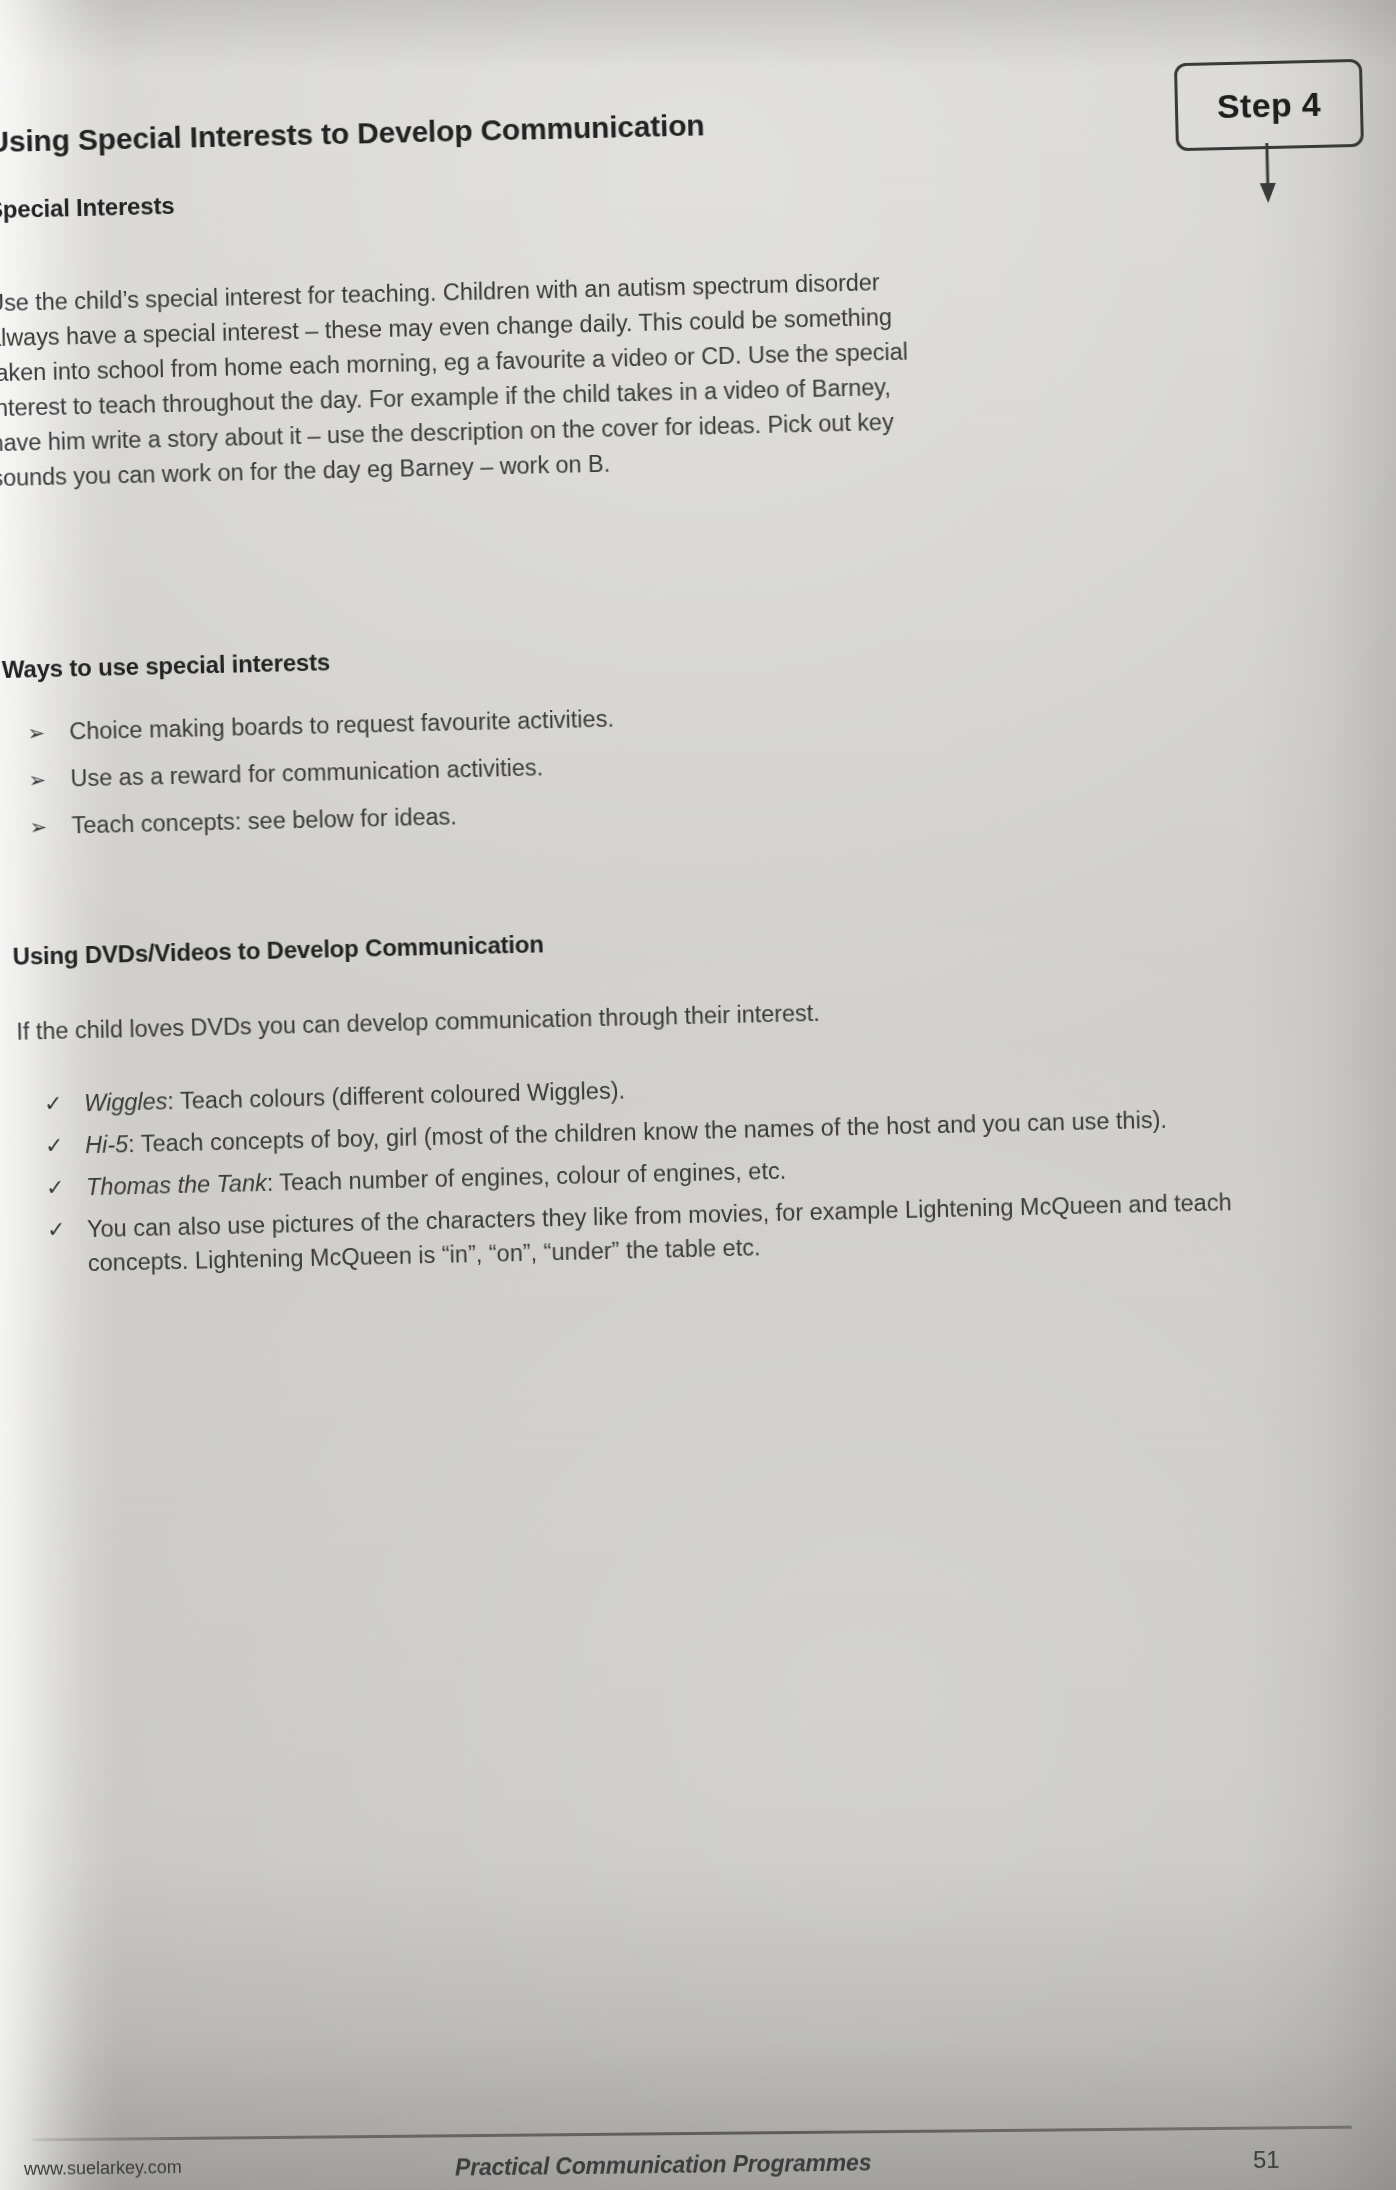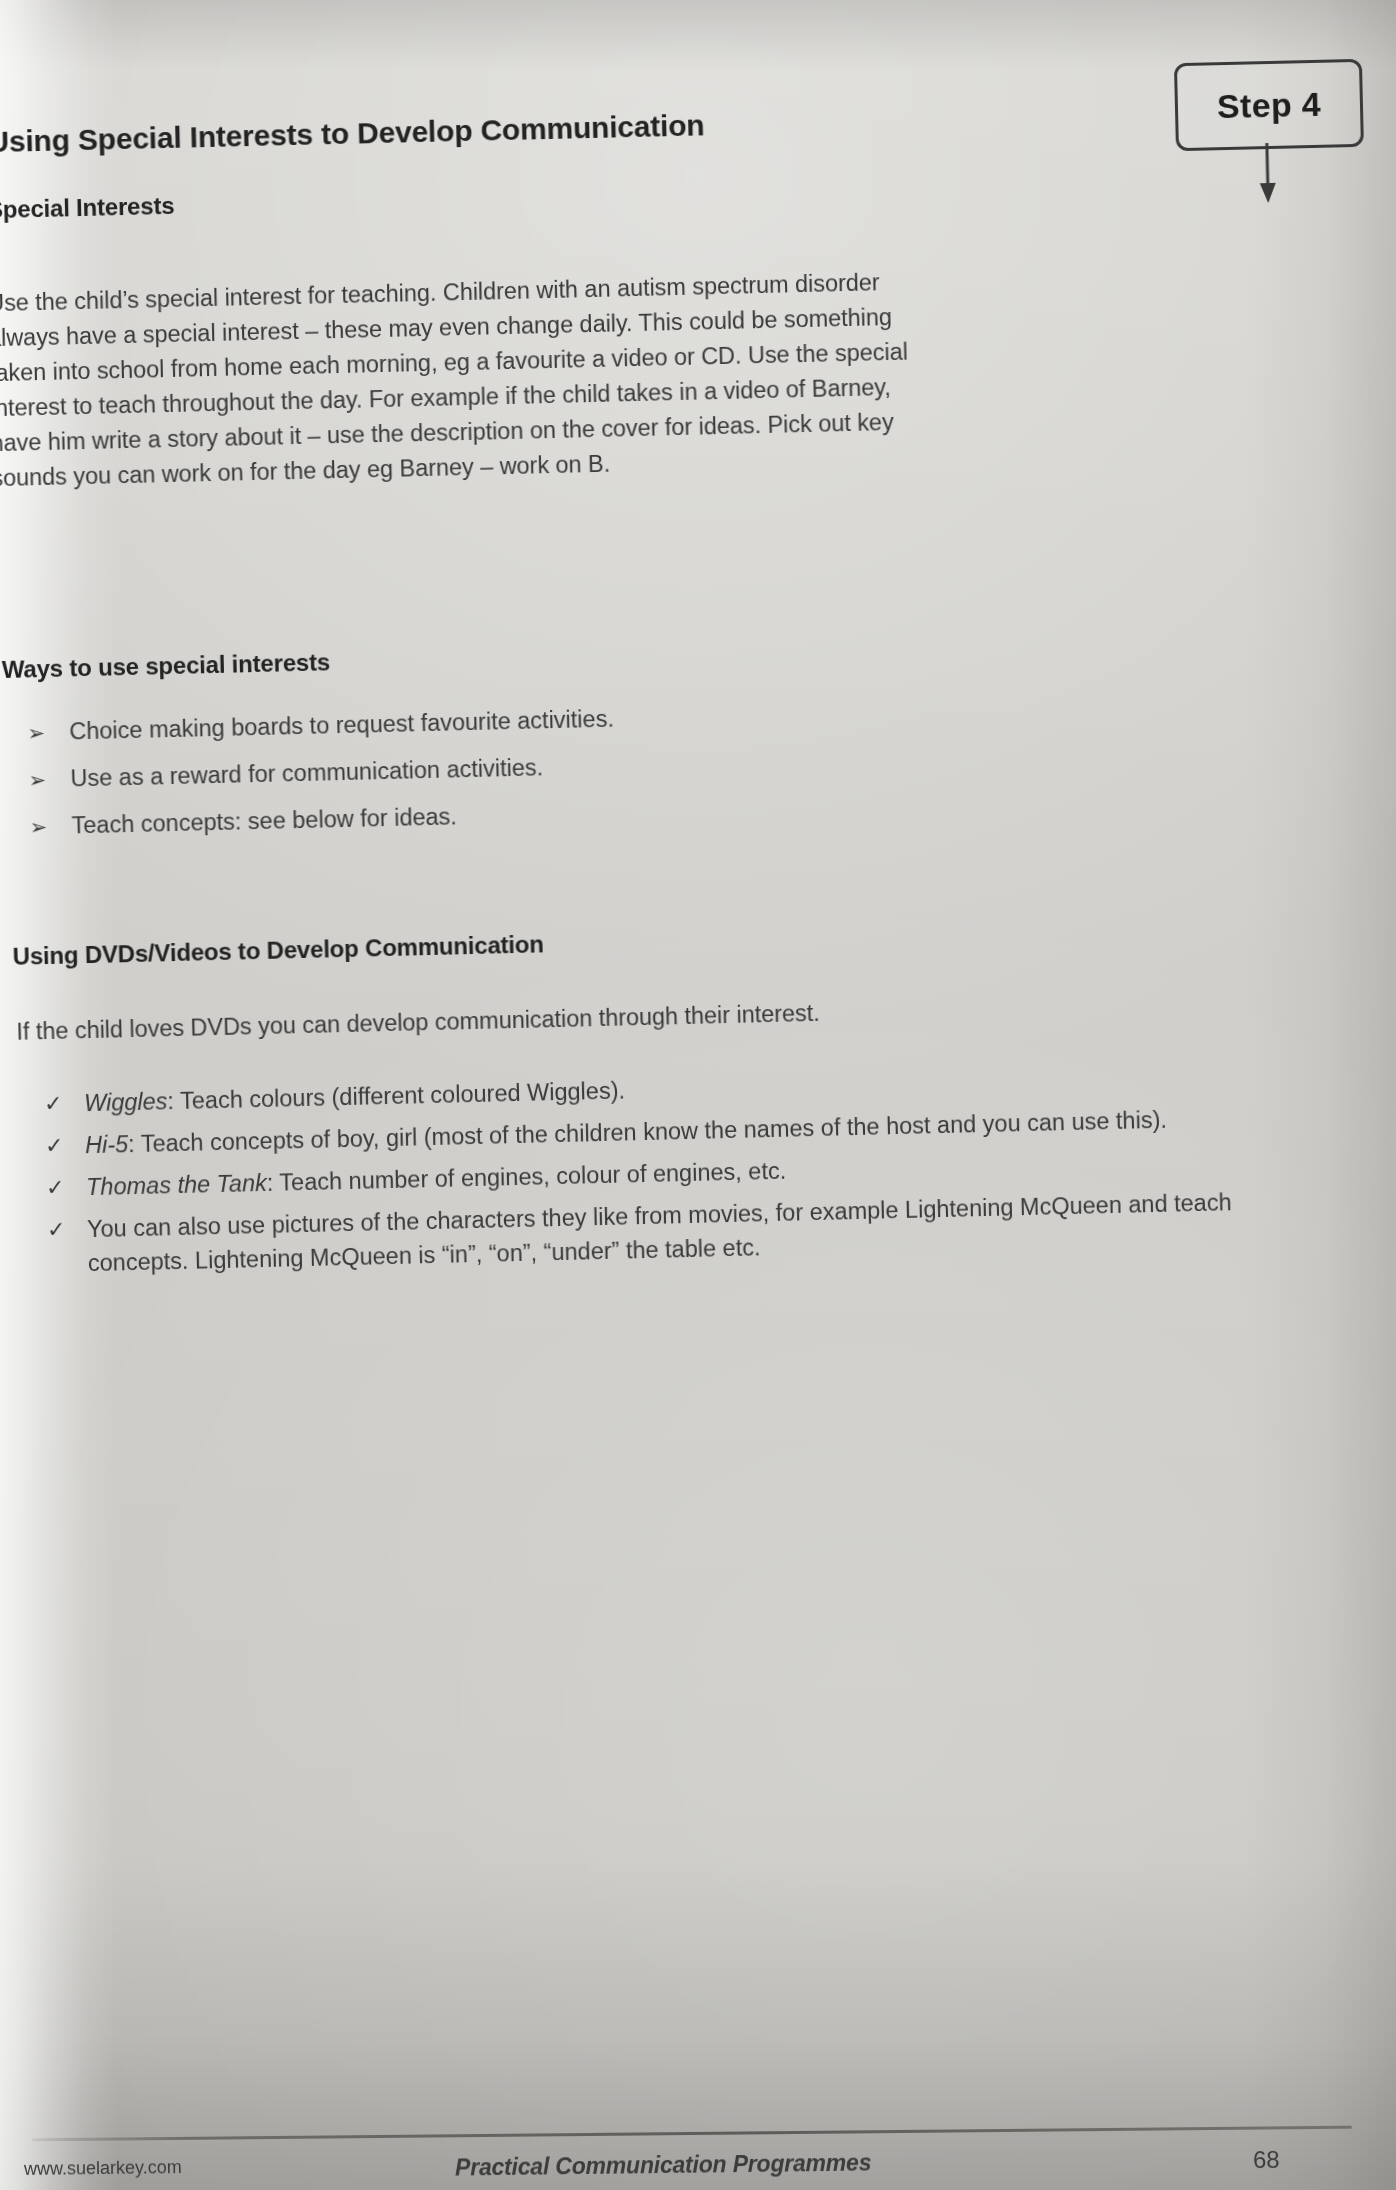--- a/index.html
+++ b/index.html
@@ -318,15 +318,15 @@
     <svg id="step-arrow" viewBox="0 0 18 62" xmlns="http://www.w3.org/2000/svg">
       <line x1="9" y1="0" x2="9" y2="44" stroke="#3a3a3a" stroke-width="3"></line>
       <polygon points="9,60 1,40 17,40" fill="#3a3a3a"></polygon>
     </svg>
 
   </div>
 
   <div id="footer-rule"></div>
   <div class="footer-text" id="footer-url">www.suelarkey.com</div>
   <div class="footer-text" id="footer-center">Practical Communication Programmes</div>
-  <div class="footer-text" id="footer-page">68</div>
+  <div class="footer-text" id="footer-page">51</div>
 
 </div>
 
 </body></html>

